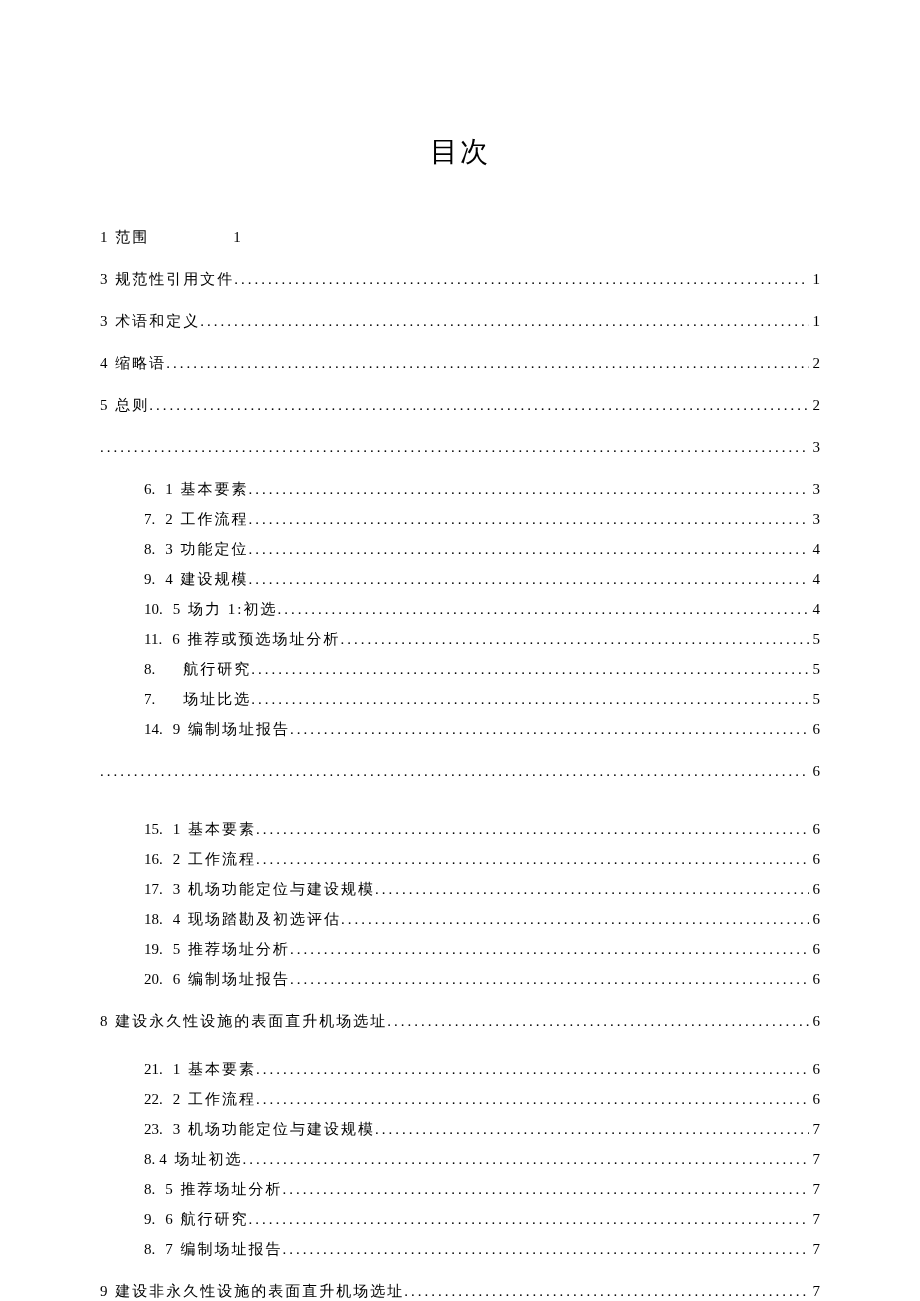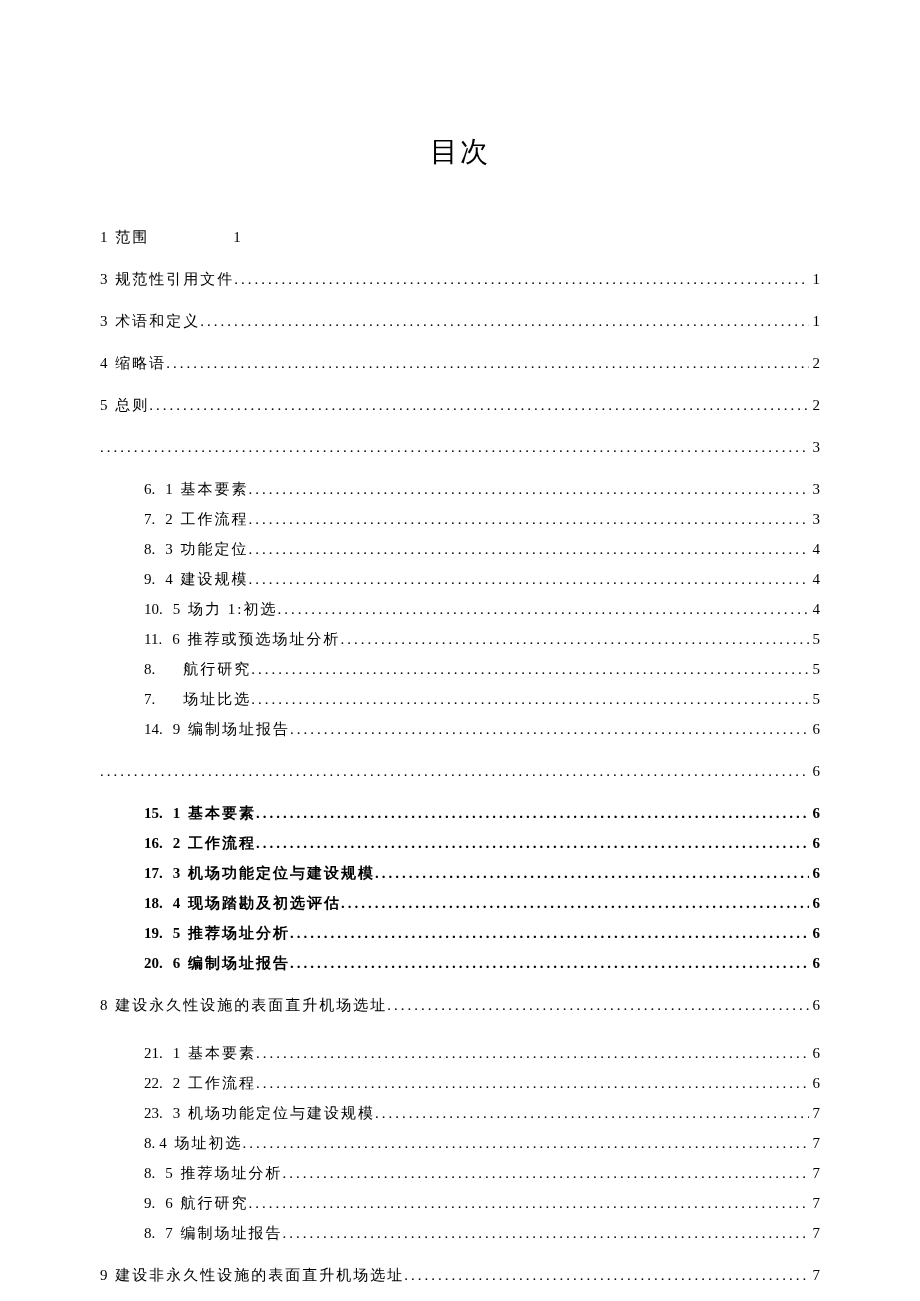--- a/index.html
+++ b/index.html
@@ -177,21 +177,21 @@
           <span class="leader"></span>
           <span class="page">6</span>
         </div>
       </div>
     </div>
     <div class="section">
       <div class="toc-line">
         <span class="leader"></span>
         <span class="page">6</span>
       </div>
-      <div class="sub" style="margin-top: 18px; font-weight: bold;">
+      <div class="sub" style="margin-top: 34px;">
         <div class="toc-line">
           <span class="label" style="letter-spacing: 0px;">15.</span>
           <span class="gap" style="width: 10px;"></span>
           <span class="label">1 基本要素</span>
           <span class="leader"></span>
           <span class="page">6</span>
         </div>
         <div class="toc-line">
           <span class="label" style="letter-spacing: 0px;">16.</span>
           <span class="gap" style="width: 10px;"></span>

